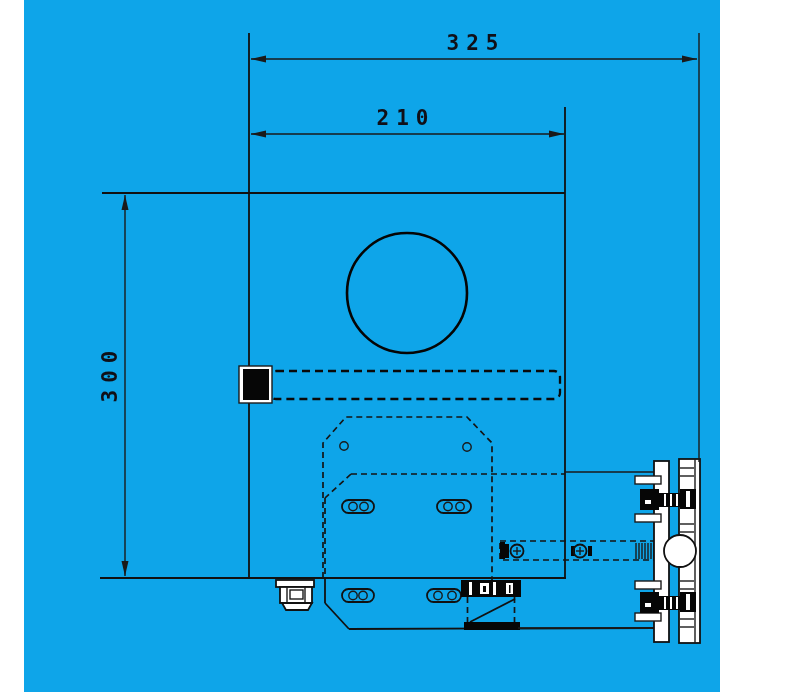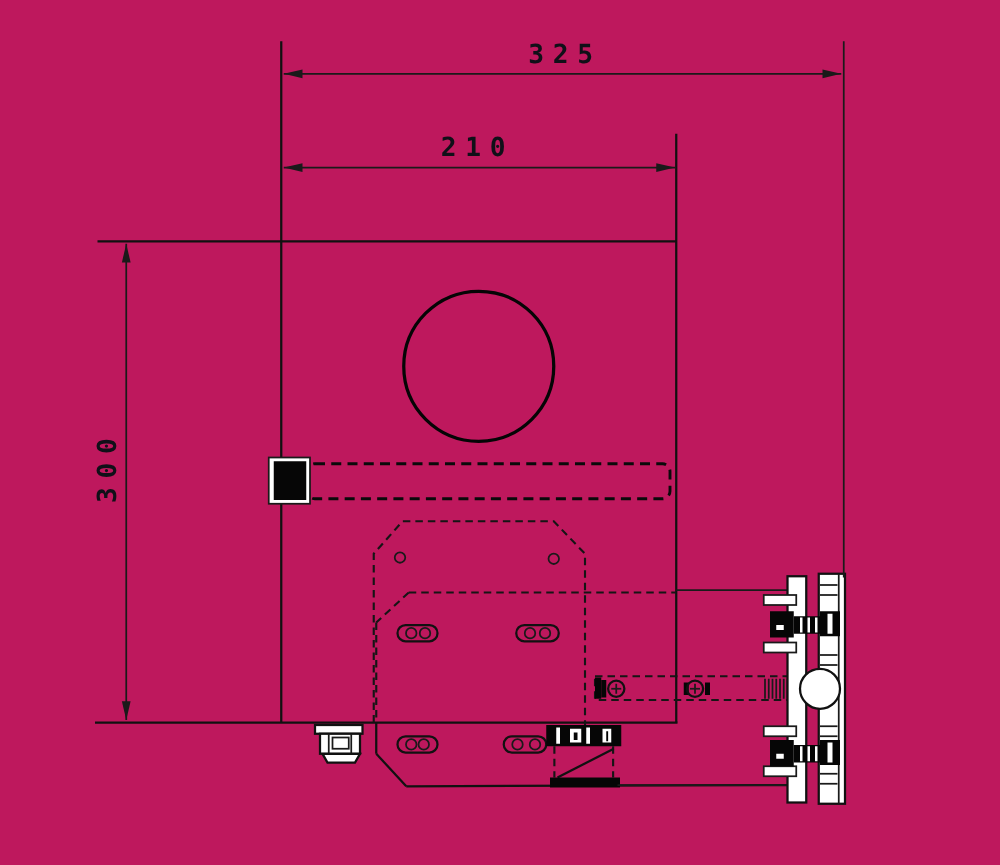--- a/index.html
+++ b/index.html
@@ -6,23 +6,24 @@
     margin: 0;
     padding: 0;
     background: #ffffff;
     width: 800px;
     height: 692px;
     overflow: hidden;
     font-family: "DejaVu Sans Mono", "Liberation Mono", monospace;
   }
   .drawing-stage {
     position: relative;
-    width: 800px;
+    width: 696px;
     height: 692px;
-    background: #be185d;
+    background: #0ea5e9;
+    margin-left: 24px;
   }
   svg { display: block; }
   .dim-text {
     font-family: "DejaVu Sans Mono", "Liberation Mono", monospace;
     font-size: 21px;
     font-weight: 600;
     letter-spacing: 7px;
     fill: #101018;
   }
   .thin  { stroke: #1a1a1a; stroke-width: 1.4; fill: none; }

